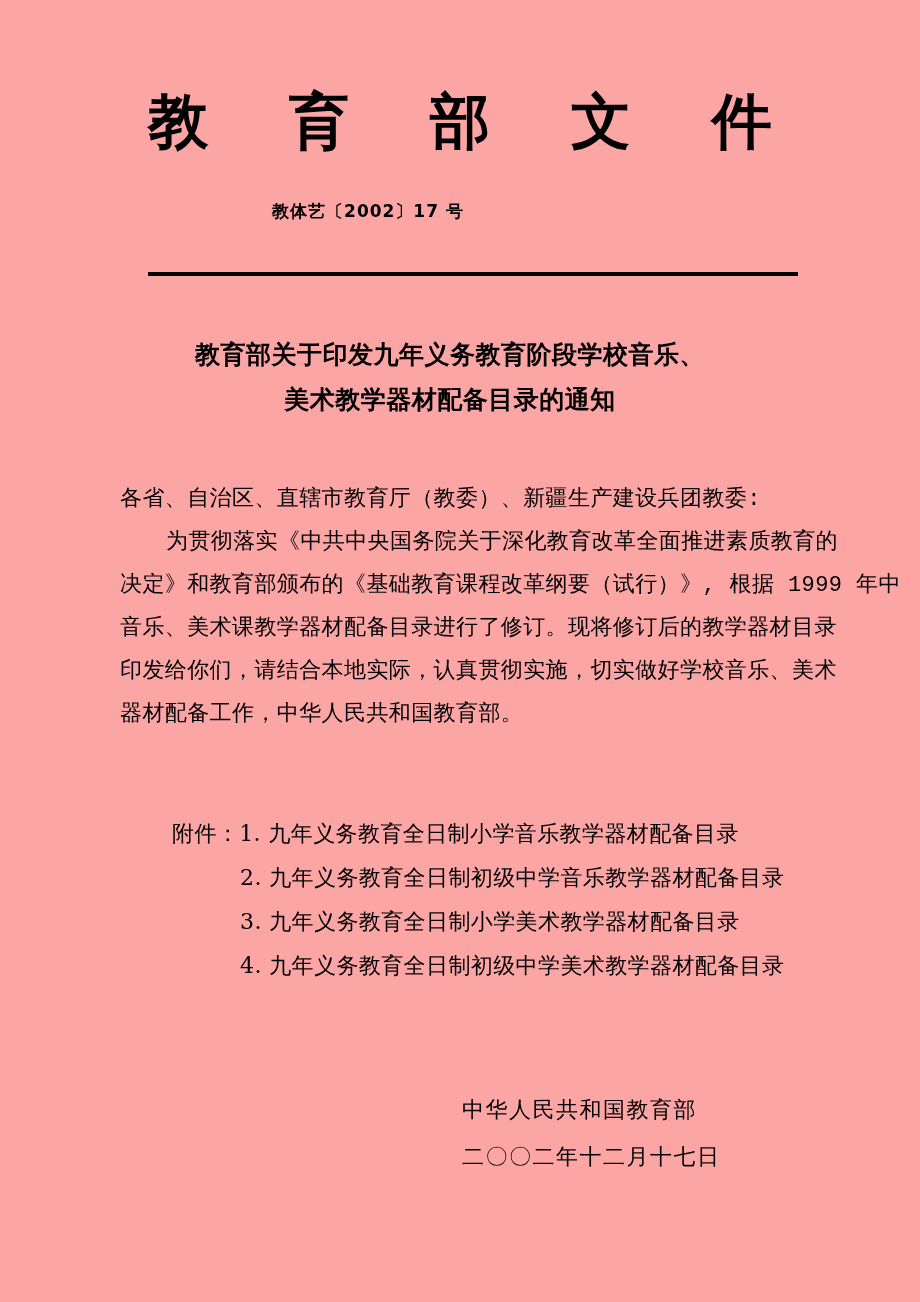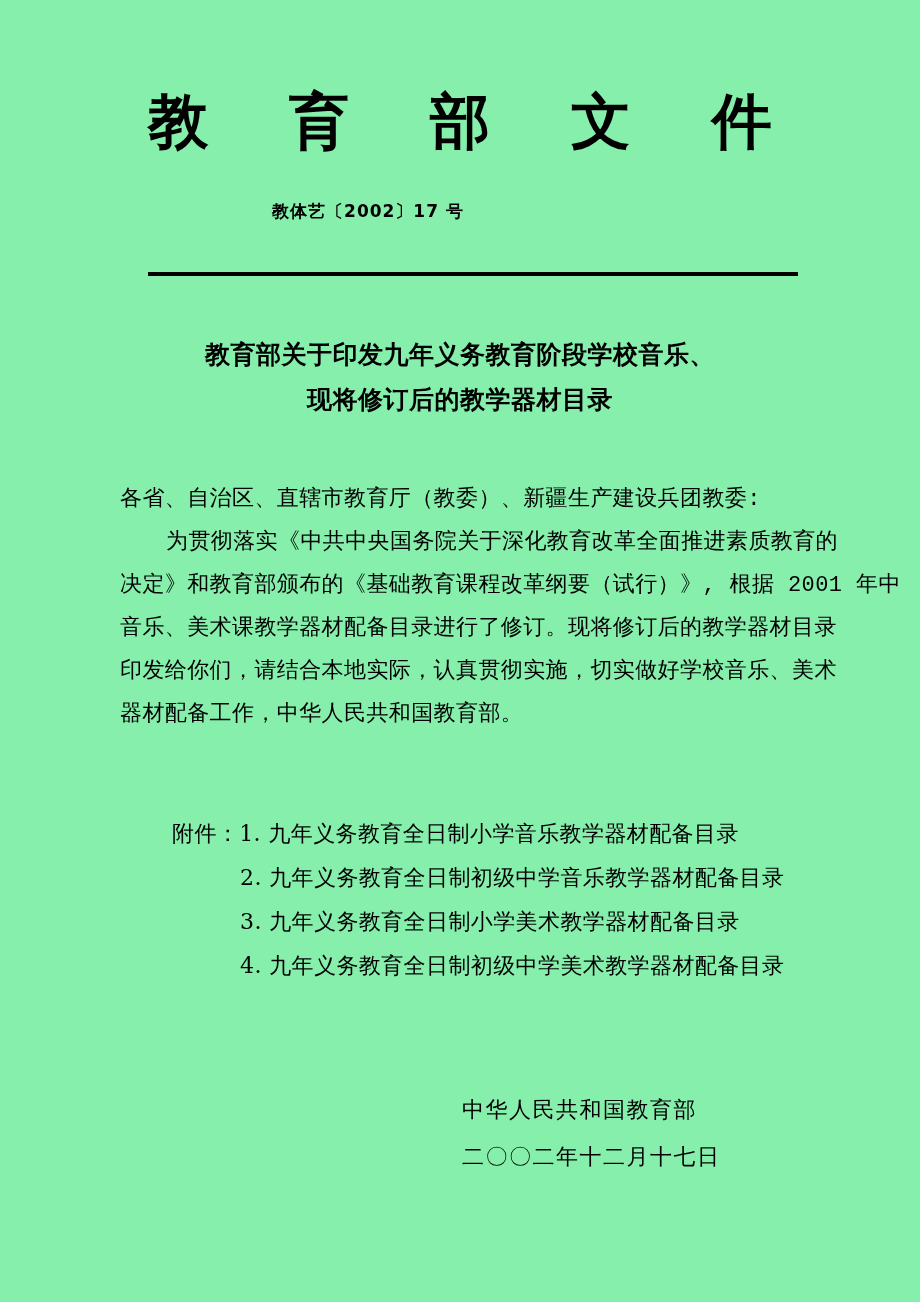--- a/index.html
+++ b/index.html
@@ -13,21 +13,21 @@
     position: relative;
     font-family: "DejaVu Serif", "Liberation Serif", serif;
     color: #000000;
     overflow: hidden;
   }
 
   .page {
     position: relative;
     width: 920px;
     height: 1302px;
-    background: #86efac;
+    background: #fca5a5;
   }
 
   
   .masthead {
     position: absolute;
     left: 0;
     top: 86px;
     width: 920px;
     text-align: center;
   }
@@ -70,21 +70,21 @@
   }
   .rule {
     width: 100%;
     height: 4px;
     background: #000000;
   }
 
   
   .doc-title {
     position: absolute;
-    left: 110px;
+    left: 100px;
     top: 332px;
     width: 700px;
     text-align: center;
     font-family: "DejaVu Serif", "Liberation Serif", serif;
     font-size: 25px;
     font-weight: 700;
     line-height: 45px;
     letter-spacing: 0.5px;
   }
   .doc-title .tline {
@@ -171,27 +171,27 @@
   <div class="doc-number-row">
     <div class="doc-number">教体艺〔2002〕17 号</div>
   </div>
 
   <div class="rule-wrap">
     <div class="rule"></div>
   </div>
 
   <div class="doc-title">
     <span class="tline">教育部关于印发九年义务教育阶段学校音乐、</span>
-    <span class="tline">现将修订后的教学器材目录</span>
+    <span class="tline">美术教学器材配备目录的通知</span>
   </div>
 
   <div class="body-block">
     <span class="body-line">各省、自治区、直辖市教育厅（教委）、新疆生产建设兵团教委:</span>
     <span class="body-line indent2">为贯彻落实《中共中央国务院关于深化教育改革全面推进素质教育的</span>
-    <span class="body-line">决定》和教育部颁布的《基础教育课程改革纲要（试行）》, 根据 2001 年中</span>
+    <span class="body-line">决定》和教育部颁布的《基础教育课程改革纲要（试行）》, 根据 1999 年中</span>
     <span class="body-line">音乐、美术课教学器材配备目录进行了修订。现将修订后的教学器材目录</span>
     <span class="body-line">印发给你们，请结合本地实际，认真贯彻实施，切实做好学校音乐、美术</span>
     <span class="body-line">器材配备工作，中华人民共和国教育部。</span>
   </div>
 
   <div class="attach-block">
     <span class="attach-first">
       <span class="attach-label">附件：</span><span class="attach-num">1.</span>&nbsp;<span class="attach-text">九年义务教育全日制小学音乐教学器材配备目录</span>
     </span>
     <span class="attach-item">

